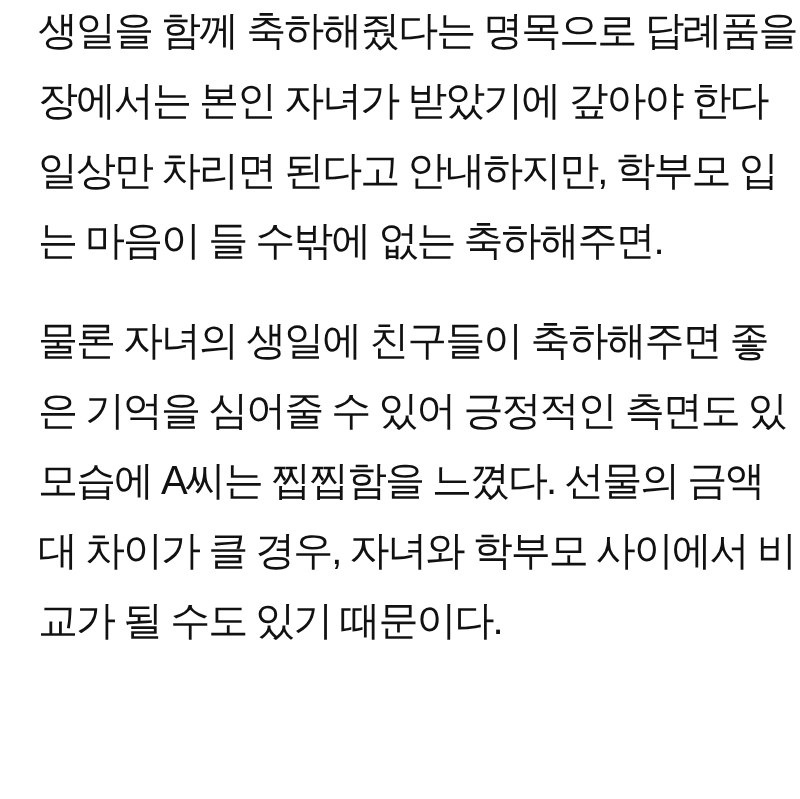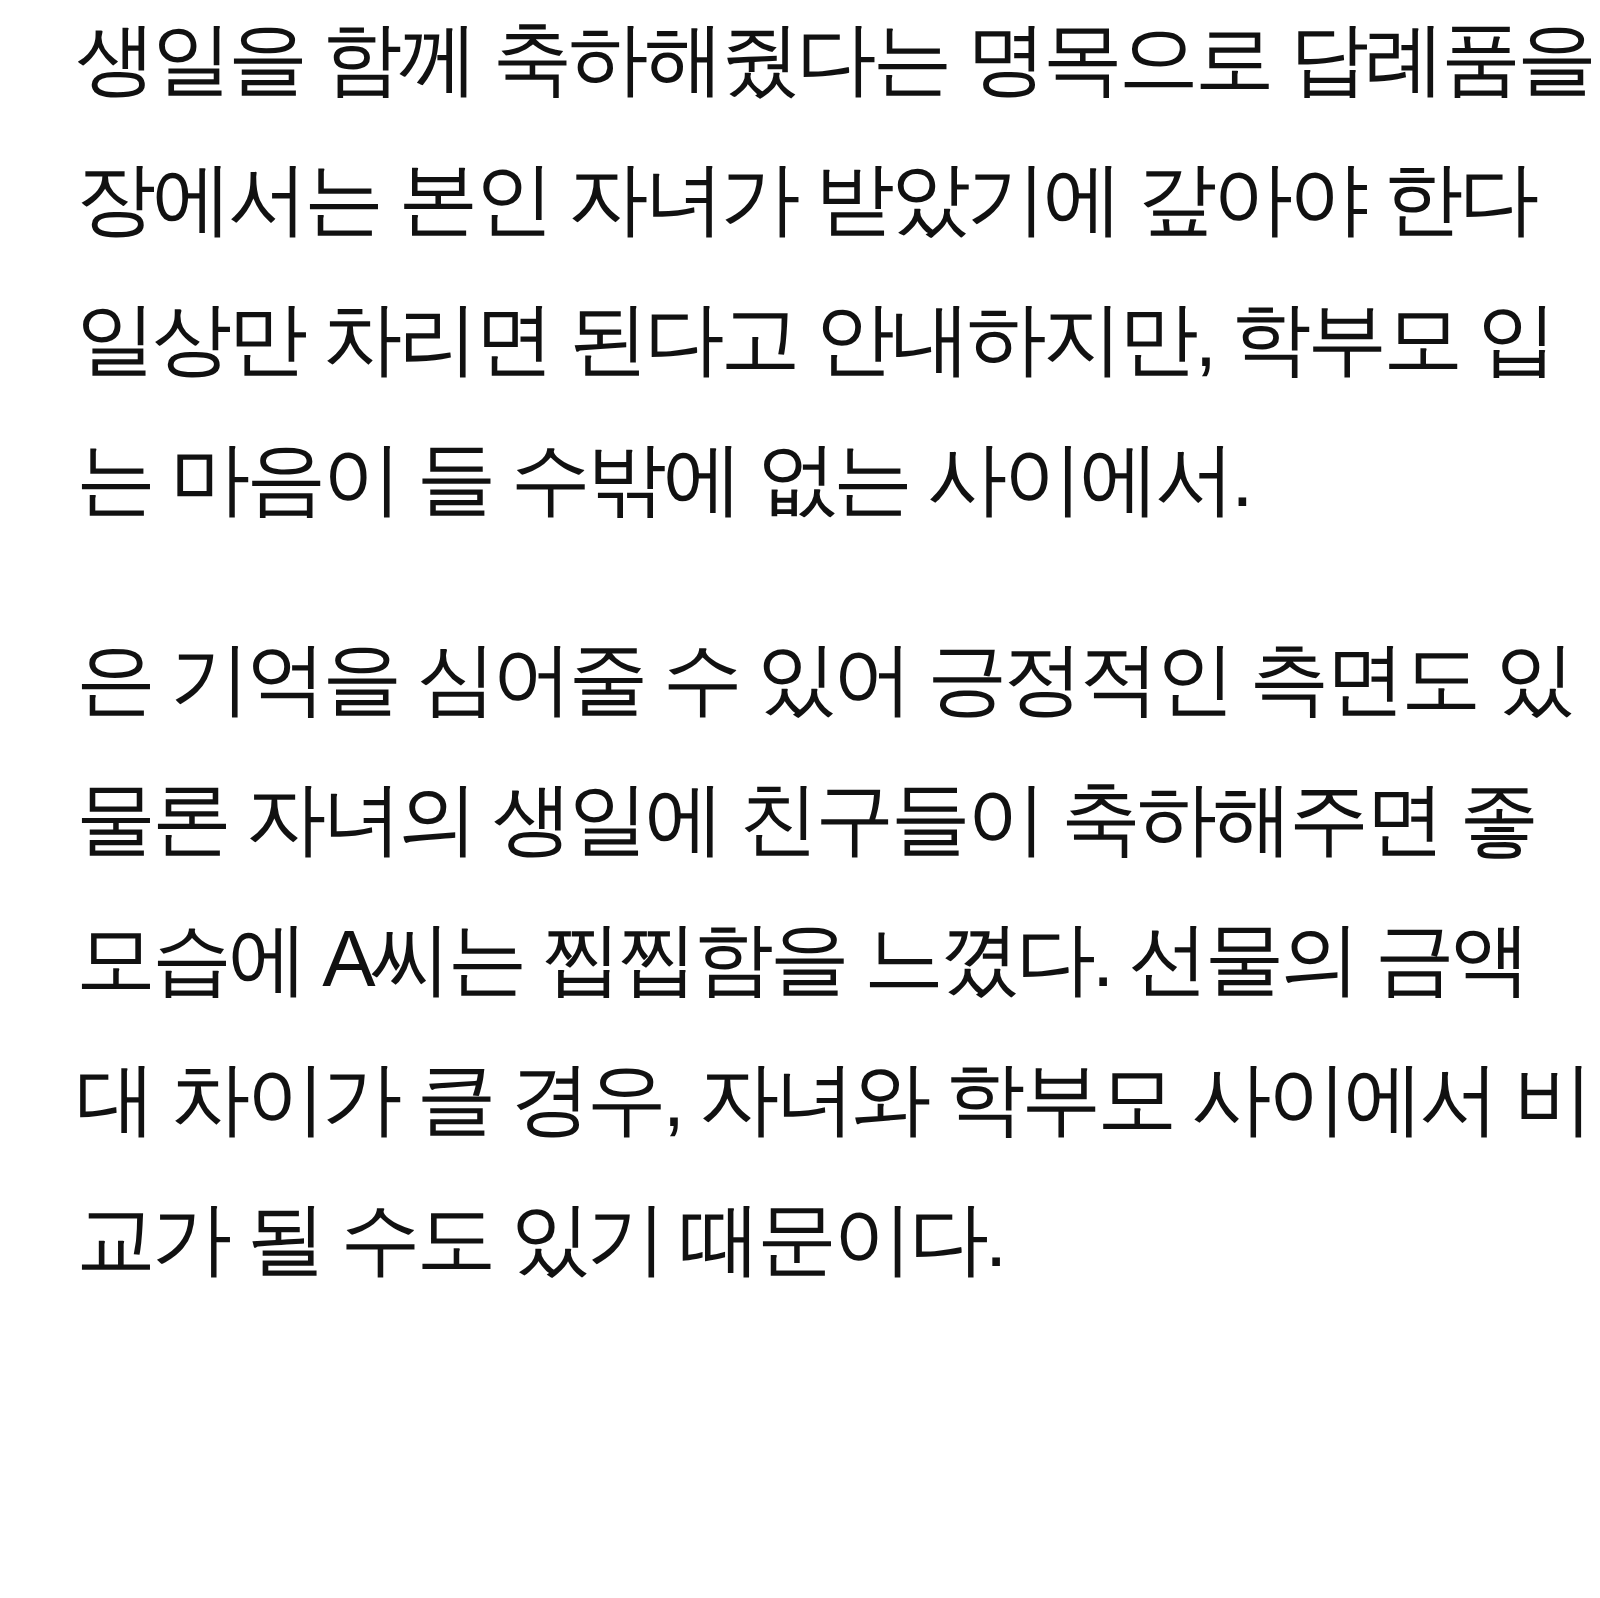--- a/index.html
+++ b/index.html
@@ -43,24 +43,24 @@
 </style>
 </head>
 <body>
 
 <main class="article-body">
 
   <section class="paragraph">
     <div class="text-line">생일을 함께 축하해줬다는 명목으로 답례품을</div>
     <div class="text-line">장에서는 본인 자녀가 받았기에 갚아야 한다</div>
     <div class="text-line">일상만 차리면 된다고 안내하지만, 학부모 입</div>
-    <div class="text-line">는 마음이 들 수밖에 없는 사이에서.</div>
+    <div class="text-line">는 마음이 들 수밖에 없는 축하해주면.</div>
   </section>
 
   <section class="paragraph">
+    <div class="text-line">물론 자녀의 생일에 친구들이 축하해주면 좋</div>
     <div class="text-line">은 기억을 심어줄 수 있어 긍정적인 측면도 있</div>
-    <div class="text-line">물론 자녀의 생일에 친구들이 축하해주면 좋</div>
     <div class="text-line">모습에 A씨는 찝찝함을 느꼈다. 선물의 금액</div>
     <div class="text-line">대 차이가 클 경우, 자녀와 학부모 사이에서 비</div>
     <div class="text-line">교가 될 수도 있기 때문이다.</div>
   </section>
 
 </main>
 
 </body></html>

